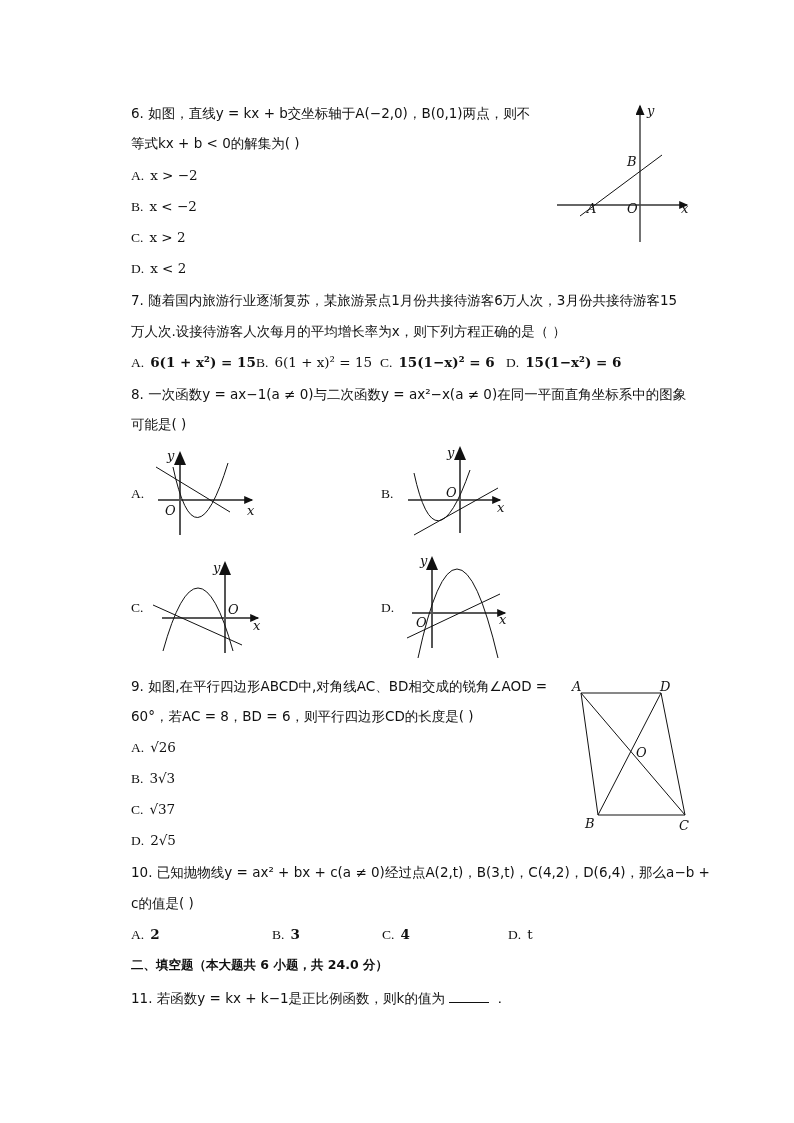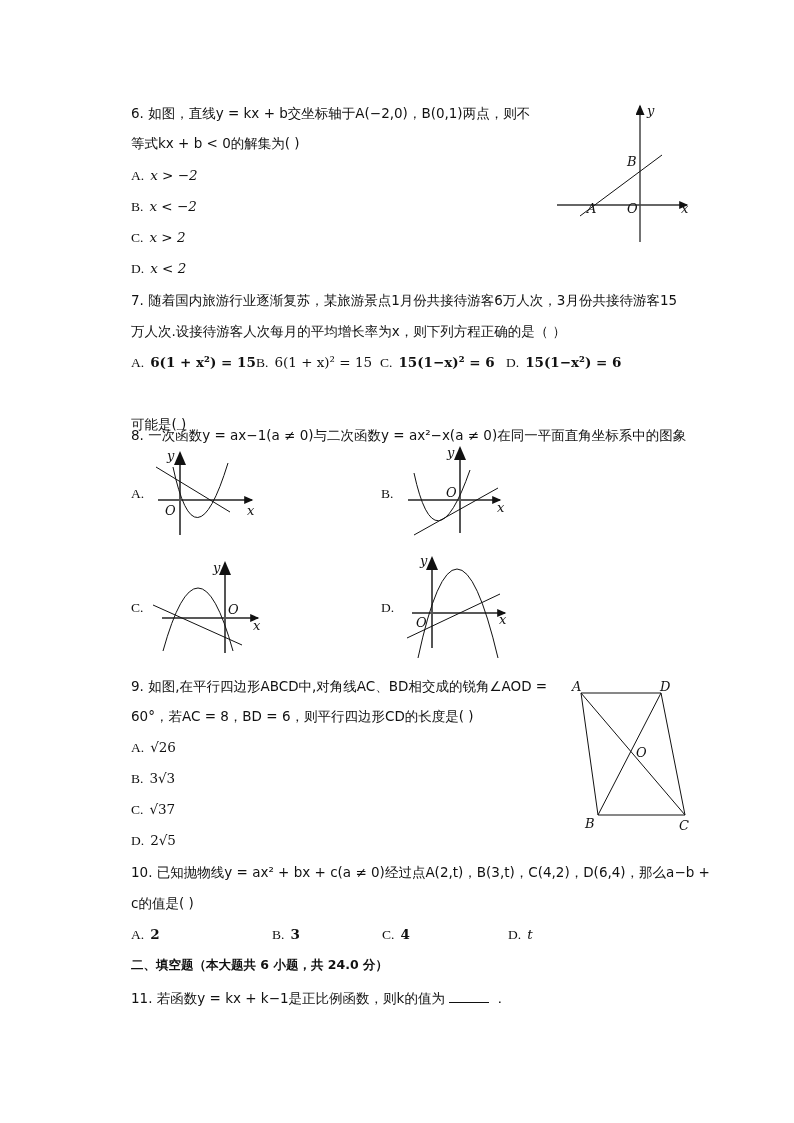--- a/index.html
+++ b/index.html
@@ -1,19 +1,19 @@
 <!DOCTYPE html>
 <html><head>
 <meta charset="utf-8">
 <style>
   html, body { margin: 0; padding: 0; background: #ffffff; }
   body { width: 794px; height: 1123px; position: relative; overflow: hidden;
          font-family: "DejaVu Sans", "Liberation Sans", sans-serif; color: #111; }
   .line { position: absolute; left: 131px; font-size: 13.5px; line-height: 18px; white-space: nowrap; }
-  .m { font-family: "DejaVu Serif", "Liberation Serif", serif; font-style: italic; }
+  .m { font-family: "DejaVu Serif", "Liberation Serif", serif; }
   .opt { position: absolute; font-size: 13.5px; line-height: 18px; white-space: nowrap; }
   .optlabel { font-family: "Liberation Serif", "DejaVu Serif", serif; margin-right: 6px; }
   .optval { font-family: "DejaVu Serif", "Liberation Serif", serif; }
   .section { position: absolute; left: 131px; font-size: 12.5px; font-weight: bold; line-height: 18px; }
   svg { position: absolute; overflow: visible; }
   svg text { font-family: "DejaVu Serif", "Liberation Serif", serif; font-style: italic; font-size: 13px; fill: #111; }
   .blank { display: inline-block; width: 40px; border-bottom: 1px solid #111; height: 14px; vertical-align: baseline; margin: 0 4px; }
 </style>
 </head>
 <body>
@@ -58,21 +58,21 @@
 <div class="opt" style="left:256px; top:353px;">
   <span class="optlabel">B.</span><span class="optval" style="font-weight:normal;text-align:center;">6(1 + x)² = 15</span>
 </div>
 <div class="opt" style="left:380px; top:353px;">
   <span class="optlabel">C.</span><span class="optval" style="font-weight:bold;">15(1−x)² = 6</span>
 </div>
 <div class="opt" style="left:506px; top:353px;">
   <span class="optlabel">D.</span><span class="optval" style="font-weight:bold;">15(1−x²) = 6</span>
 </div>
 
-<div class="line" style="top:385px;margin-top:41px;">8.   一次函数y = ax−1(a ≠ 0)与二次函数y = ax²−x(a ≠ 0)在同一平面直角坐标系中的图象</div>
+<div class="line" style="top:385px;">8.   一次函数y = ax−1(a ≠ 0)与二次函数y = ax²−x(a ≠ 0)在同一平面直角坐标系中的图象</div>
 <div class="line" style="top:415px;">可能是(    )</div>
 
 <div class="opt" style="left:131px; top:484px;"><span class="optlabel">A.</span></div>
 <svg style="left:150px; top:445px;" width="115" height="95">
   <defs>
       <marker id="ar2" markerWidth="8" markerHeight="8" refX="6" refY="3" orient="auto">
         <path d="M0,0 L7,3 L0,6 z" fill="#111"></path>
       </marker>
     </defs>
   <line x1="8" y1="55" x2="102" y2="55" stroke="#222" stroke-width="1.3" marker-end="url(#ar2)"></line>

